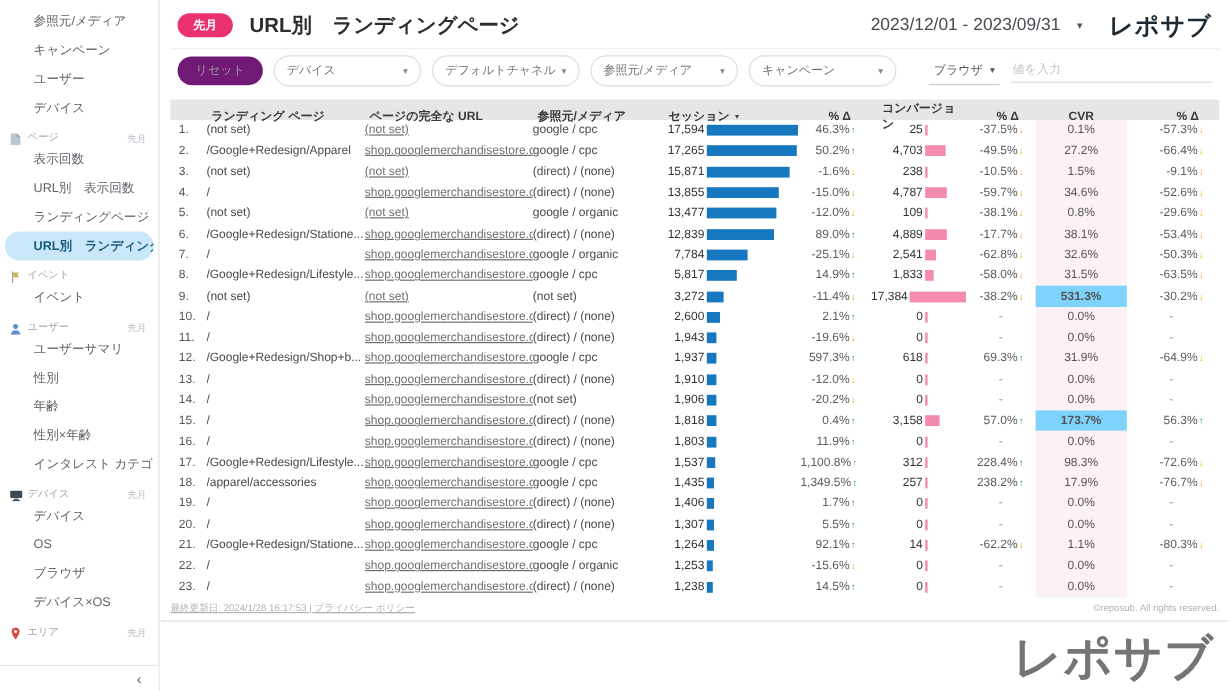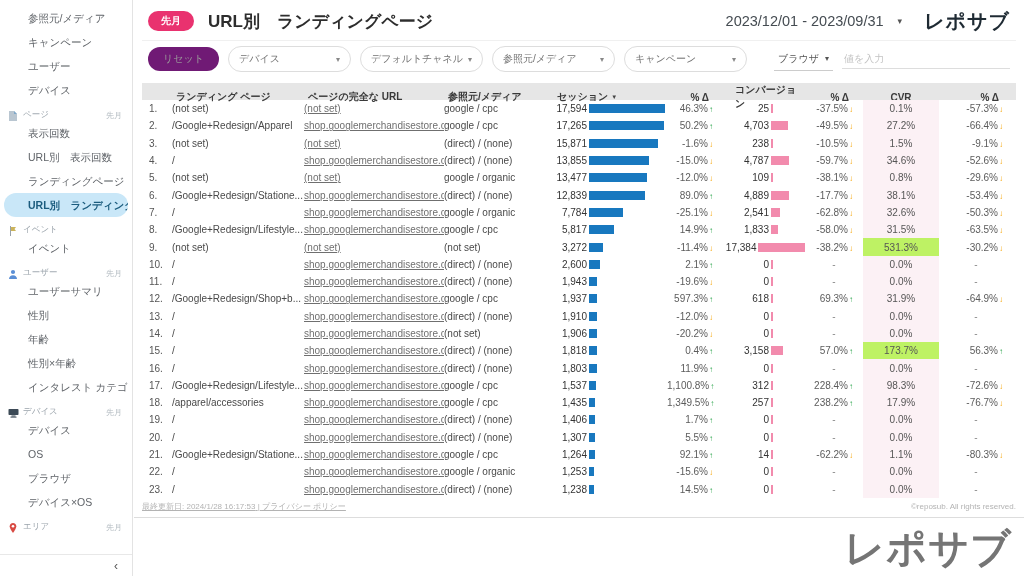--- a/index.html
+++ b/index.html
@@ -75,21 +75,21 @@
   .c-ses .num, .c-conv .num { width:46px; text-align:right; color:#333; }
   .sbar { height:9px; background:#1878bf; margin-left:2px; }
   .cbar { height:9px; background:#f28bad; margin-left:2px; }
   .c-pct { text-align:right; padding-right:10px; color:#5c5c5c; white-space:nowrap; }
   .c-pct .arr { font-size:8px; margin-left:1px; }
   .arr.up { color:#34a853; }
   .arr.down { color:#f5a300; }
   .c-pct.dash { text-align:center; padding-right:0; color:#8a8a8a; }
   .c-cvr { height:17.3px; display:flex; align-items:center; justify-content:center;
     background:#fcf1f5; color:#555; }
-  .c-cvr.hl { background:#bef264; }
+  .c-cvr.hl { background:#7dd3fc;font-weight:bold; }
 
   .tfoot { margin:3px 8px 0 8px; display:flex; align-items:center;
     font-size:8px; color:#b3b3b3; }
   .tfoot .left { flex:1;text-decoration:underline; }
   .tfoot .privacy { text-decoration:underline; color:#b3b3b3; cursor:pointer; }
   .divider { margin-top:5px; border-top:1px solid #ddd; width:100%; }
   .logo-big { position:absolute; right:12px; bottom:0px; font-size:40px;
     font-weight:bold; color:#757575; letter-spacing:1px; }
 </style>
 </head>

